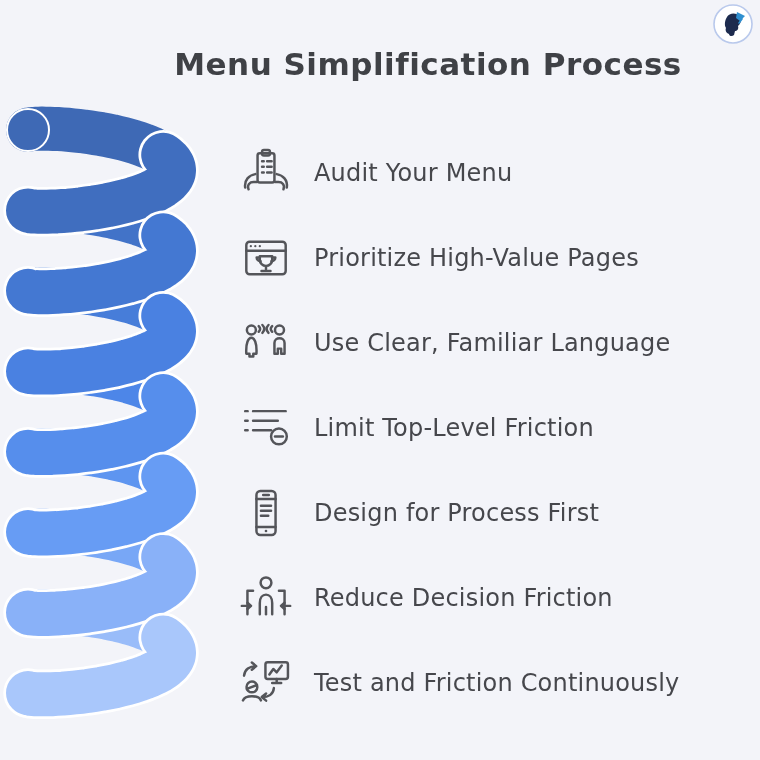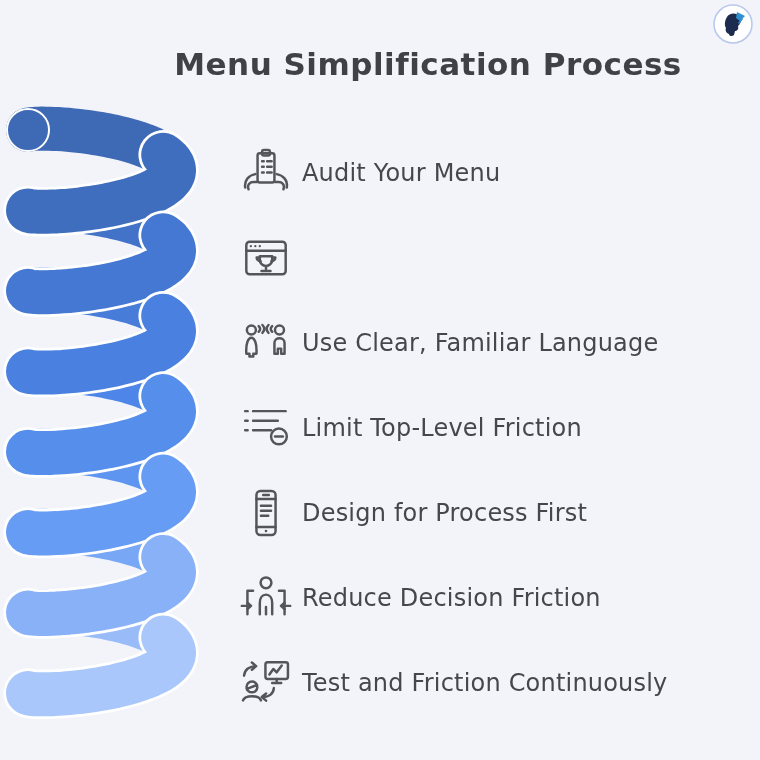--- a/index.html
+++ b/index.html
@@ -16,21 +16,21 @@
   }
   #spiral{position:absolute;left:0;top:0;pointer-events:none;}
   .logo-badge{position:absolute;top:3px;right:6px;width:42px;height:42px;}
   .steps{position:absolute;left:238px;top:130px;right:4px;}
   .step{display:flex;align-items:center;height:85px;}
   .step .icon{width:56px;height:54px;flex:0 0 56px;display:flex;align-items:center;justify-content:center;}
   .step .icon svg{width:54px;height:54px;}
   .ic{fill:none;stroke:var(--icon-stroke,#54555a);stroke-width:2.2;stroke-linecap:round;stroke-linejoin:round;}
   .ic .dot{fill:var(--icon-stroke,#54555a);stroke:none;}
   .step .label{
-    margin-left:8px;font-size:24px;letter-spacing:.2px;
+    margin-left:20px;font-size:24px;letter-spacing:.2px;
     color:var(--label,#46474c);white-space:nowrap;
   }
 </style>
 </head>
 <body>
 
 <svg id="spiral" width="210" height="760" viewBox="0 0 210 760">
     <path d="M28.0 130.0L28.2 129.7L28.9 129.5L30.0 129.3L31.6 129.1L33.6 128.9L36.0 128.8L38.8 128.7L41.9 128.6L45.5 128.7L49.4 128.7L53.6 128.9L58.1 129.1L62.9 129.4L67.9 129.8L73.1 130.3L78.4 130.9L84.0 131.5L89.6 132.3L95.3 133.2L101.0 134.1L106.7 135.2L112.4 136.3L118.0 137.6L123.6 138.9L128.9 140.4L134.1 141.9L139.1 143.5L143.9 145.2L148.4 147.0L152.6 148.8L156.5 150.8L160.1 152.8L163.2 154.8L166.0 156.9L168.4 159.1L170.4 161.2L172.0 163.5L173.1 165.7L173.8 168.0L174.0 170.2" fill="none" stroke="rgb(62,105,181)" stroke-width="44" stroke-linecap="round" stroke-linejoin="round"></path>
     <path d="M28.0 210.4L28.2 210.2L28.9 209.9L30.0 209.7L31.6 209.5L33.6 209.3L36.0 209.2L38.8 209.1L41.9 209.1L45.5 209.1L49.4 209.2L53.6 209.3L58.1 209.5L62.9 209.9L67.9 210.2L73.1 210.7L78.4 211.3L84.0 212.0L89.6 212.7L95.3 213.6L101.0 214.5L106.7 215.6L112.4 216.7L118.0 218.0L123.6 219.3L128.9 220.8L134.1 222.3L139.1 223.9L143.9 225.6L148.4 227.4L152.6 229.3L156.5 231.2L160.1 233.2L163.2 235.2L166.0 237.3L168.4 239.5L170.4 241.7L172.0 243.9L173.1 246.1L173.8 248.4L174.0 250.6" fill="none" stroke="rgb(66,115,200)" stroke-width="44" stroke-linecap="round" stroke-linejoin="round"></path>
     <path d="M28.0 290.8L28.2 290.6L28.9 290.4L30.0 290.1L31.6 289.9L33.6 289.8L36.0 289.6L38.8 289.5L41.9 289.5L45.5 289.5L49.4 289.6L53.6 289.7L58.1 290.0L62.9 290.3L67.9 290.7L73.1 291.1L78.4 291.7L84.0 292.4L89.6 293.1L95.3 294.0L101.0 295.0L106.7 296.0L112.4 297.2L118.0 298.4L123.6 299.8L128.9 301.2L134.1 302.7L139.1 304.4L143.9 306.1L148.4 307.8L152.6 309.7L156.5 311.6L160.1 313.6L163.2 315.7L166.0 317.8L168.4 319.9L170.4 322.1L172.0 324.3L173.1 326.5L173.8 328.8L174.0 331.1" fill="none" stroke="rgb(71,125,217)" stroke-width="44" stroke-linecap="round" stroke-linejoin="round"></path>
@@ -90,20 +90,21 @@
         <path d="M6.5 17.5 h35"></path>
         <circle class="dot" cx="10.5" cy="13.5" r="1"></circle>
         <circle class="dot" cx="14.5" cy="13.5" r="1"></circle>
         <circle class="dot" cx="18.5" cy="13.5" r="1"></circle>
         <path d="M18.5 22.5 h11 v3 a5.5 5.5 0 0 1 -11 0 z"></path>
         <path d="M18.5 23.5 h-2.8 a3.4 3.4 0 0 0 3.5 3.4"></path>
         <path d="M29.5 23.5 h2.8 a3.4 3.4 0 0 1 -3.5 3.4"></path>
         <path d="M24 31.5 v2.5 M20 35.5 h8"></path>
       </svg>
     </span>
+    <span class="label">Prioritize High-Value Pages</span>
   </div>
 
   <div class="step">
     <span class="icon">
       <svg viewBox="0 0 48 48" class="ic">
         <circle cx="11" cy="12.5" r="4"></circle>
         <path d="M6.5 33.5 c-0.6 -10 2 -14.2 4.5 -14.2 c2.5 0 5.1 4.2 4.5 14.2 h-2.8 v2.5 h-3.4 v-2.5 z"></path>
         <circle cx="36" cy="12.5" r="4"></circle>
         <path d="M31.5 33.5 v-9.5 c0 -5.5 9 -5.5 9 0 v9.5 h-3 v-4.5 h-3 v4.5 z"></path>
         <path d="M17.5 9 q2.5 2.5 0 5"></path>

